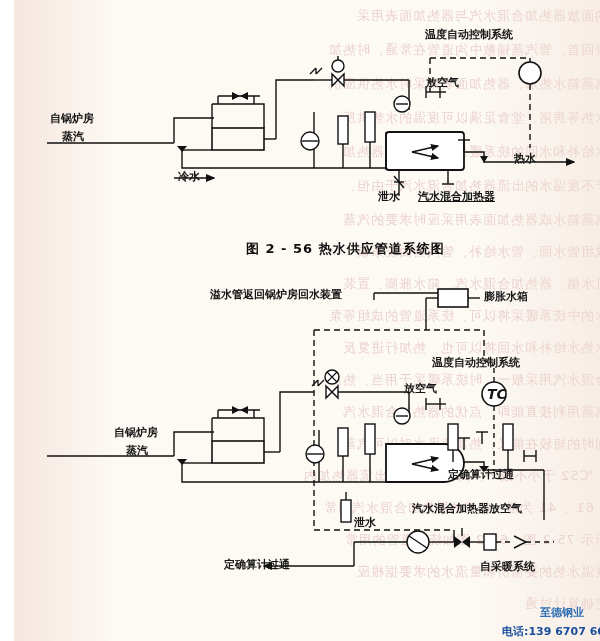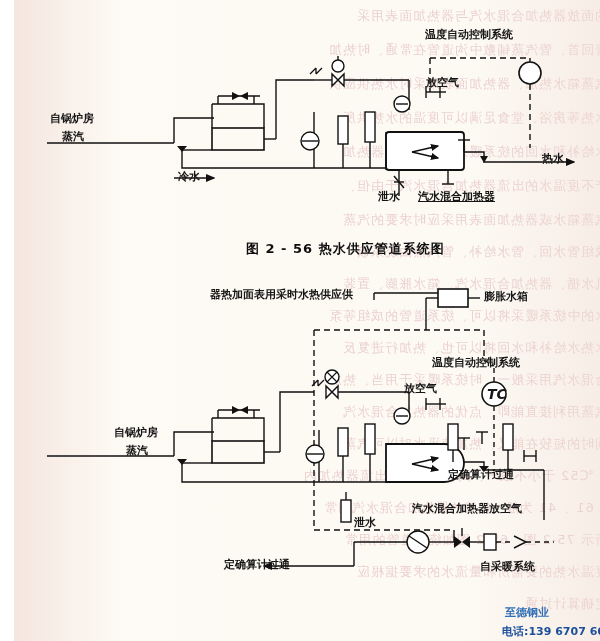--- a/index.html
+++ b/index.html
@@ -296,34 +296,34 @@
       <path d="M530,470 L530,520"></path>
       <path d="M440,530 L440,542"></path>
     </g>
   </svg>
 
   <div class="lbl" style="left:411px; top:28px;">温度自动控制系统</div>
   <div class="lbl" style="left:412px; top:76px;">放空气</div>
   <div class="lbl" style="left:36px; top:112px;">自锅炉房</div>
   <div class="lbl" style="left:48px; top:130px;">蒸汽</div>
   <div class="lbl" style="left:164px; top:170px;">冷水</div>
-  <div class="lbl" style="left:528px; top:152px;text-align:center;">热水</div>
+  <div class="lbl" style="left:500px; top:152px;text-align:center;">热水</div>
   <div class="lbl" style="left:364px; top:190px;">泄水</div>
   <div class="lbl" style="left:404px; top:190px;text-decoration:underline;">汽水混合加热器</div>
   <div class="cap" style="left:200px; top:240px;">图 2 - 56   热水供应管道系统图</div>
 
-  <div class="lbl" style="left:196px; top:288px;">器热加面表用采时水热供应供</div>
+  <div class="lbl" style="left:196px; top:288px;">溢水管返回锅炉房回水装置</div>
   <div class="lbl" style="left:470px; top:290px;">膨胀水箱</div>
   <div class="lbl" style="left:418px; top:356px;">温度自动控制系统</div>
   <div class="lbl" style="left:473px; top:388px; font-style:italic; font-size:14px;">TC</div>
   <div class="lbl" style="left:390px; top:382px;">放空气</div>
   <div class="lbl" style="left:100px; top:426px;">自锅炉房</div>
   <div class="lbl" style="left:112px; top:444px;">蒸汽</div>
   <div class="lbl" style="left:434px; top:468px;">定确算计过通</div>
   <div class="lbl" style="left:398px; top:502px;">汽水混合加热器放空气</div>
   <div class="lbl" style="left:340px; top:516px;">泄水</div>
   <div class="lbl" style="left:210px; top:558px;">定确算计过通</div>
   <div class="lbl" style="left:466px; top:560px;">自采暖系统</div>
 
-  <div class="wm" style="left:491px; top:605px;">至德钢业</div>
+  <div class="wm" style="left:526px; top:605px;">至德钢业</div>
   <div class="wm blue2" style="left:488px; top:624px;">电话:139 6707 6667</div>
 
 </div>
 
 </body></html>

